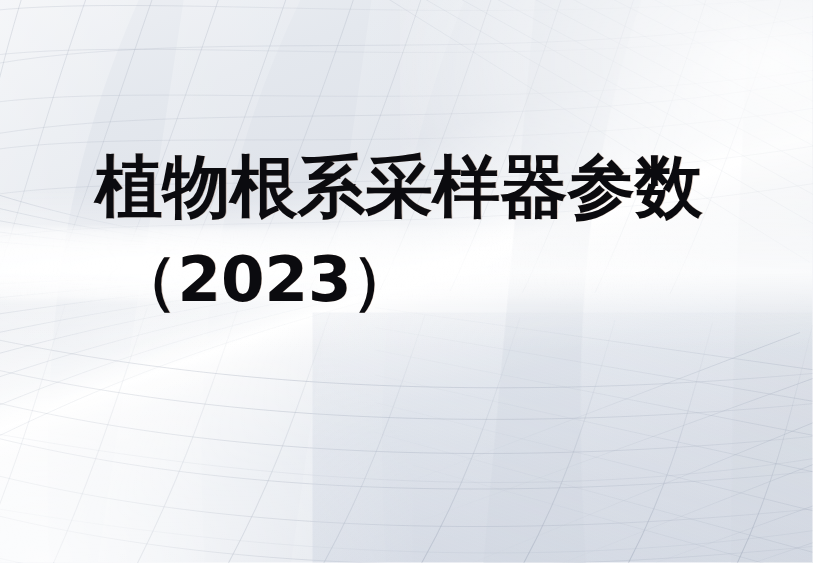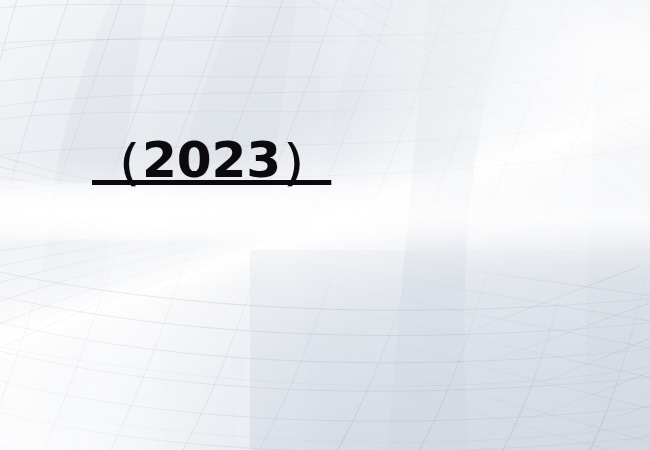--- a/index.html
+++ b/index.html
@@ -119,21 +119,20 @@
 
   .title-line-2 {
     margin: 0;
     padding: 14px 0 0 92px;
     font-size: 50px;
     line-height: 56px;
     font-weight: 700;
     color: #0b0b0f;
     white-space: nowrap;
     text-shadow: 0.5px 0 0 rgba(120,60,20,0.30);
-    text-decoration: underline;
   }
 </style>
 </head>
 <body>
 
 <div class="slide">
 
   <div class="bg-base"></div>
 
   <div class="bg-mesh">
@@ -279,16 +278,17 @@
     </svg>
   </div>
 
   <div class="bg-glow2"></div>
   <div class="bg-glow"></div>
   <div class="bg-shade-bl"></div>
   <div class="bg-shade-tr"></div>
   <div class="bg-shade-br"></div>
 
   <div class="title-block">
+    <div class="title-line-1">植物根系采样器参数</div>
     <div class="title-line-2">（2023）</div>
   </div>
 
 </div>
 
 </body></html>

